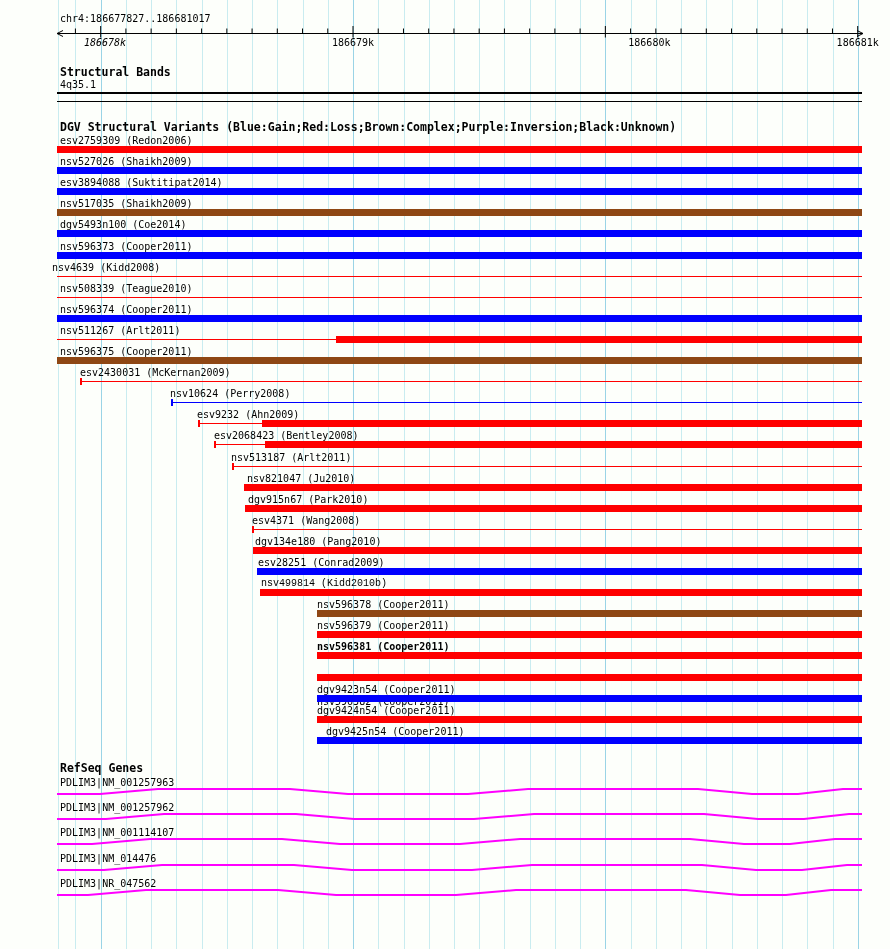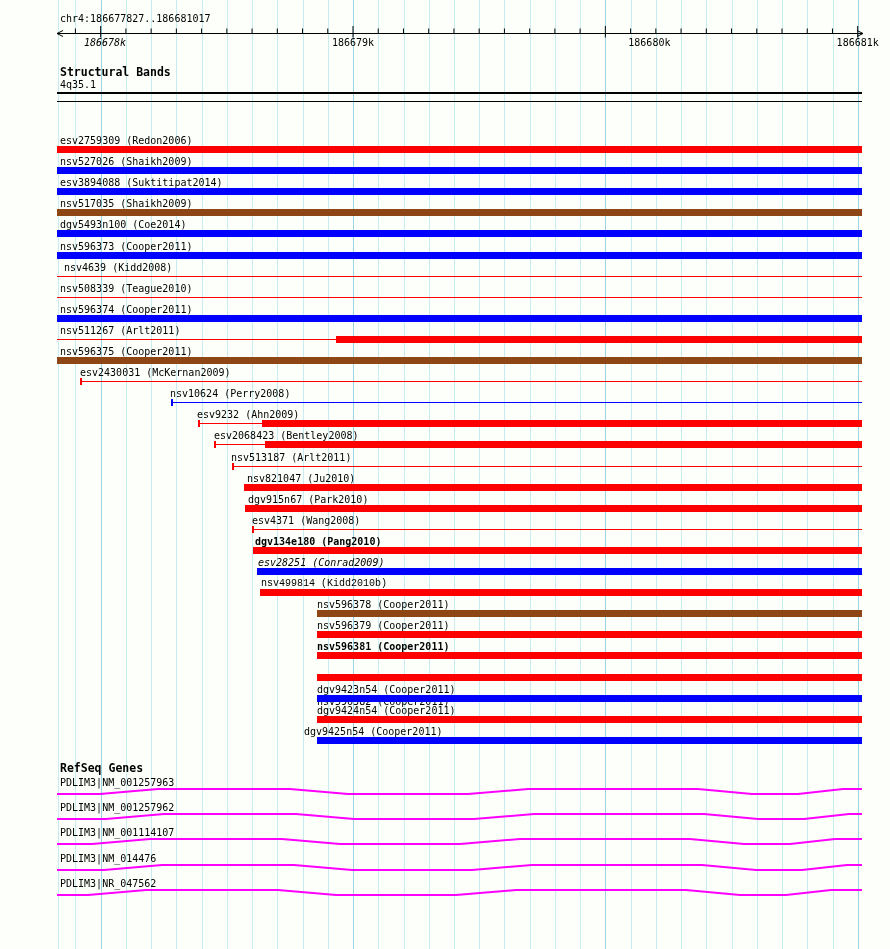--- a/index.html
+++ b/index.html
@@ -106,34 +106,35 @@
       <div class="tick-lbl" style="left: 353px; top: 37px;">186679k</div>
       <div class="tick-lbl" style="left: 605.4px; top: 37px; margin-left: 44px;">186680k</div>
       <div class="tick-lbl" style="left: 857.7px; top: 37px;">186681k</div>
     </div>
 
   <div class="hdr" style="left:60px;top:66px;">Structural Bands</div>
   <div class="lbl" style="left:60px;top:79px;">4q35.1</div>
   <div class="bandline" style="left:57px;top:92px;width:805px;height:2px;"></div>
   <div class="bandline" style="left:57px;top:101px;width:805px;height:1px;"></div>
 
+  <div class="hdr" style="left:60px;top:121px;">DGV Structural Variants (Blue:Gain;Red:Loss;Brown:Complex;Purple:Inversion;Black:Unknown)</div>
   <div id="variant-rows">
       <div class="lbl" style="left: 60px; top: 135px;">esv2759309 (Redon2006)</div>
       <div class="vbar" style="left: 57px; width: 805px; top: 146px; background: rgb(255, 0, 0);"></div>
       <div class="lbl" style="left: 60px; top: 156px;">nsv527026 (Shaikh2009)</div>
       <div class="vbar" style="left: 57px; width: 805px; top: 167px; background: rgb(0, 0, 255);"></div>
       <div class="lbl" style="left: 60px; top: 177px;">esv3894088 (Suktitipat2014)</div>
       <div class="vbar" style="left: 57px; width: 805px; top: 188px; background: rgb(0, 0, 255);"></div>
       <div class="lbl" style="left: 60px; top: 198px;">nsv517035 (Shaikh2009)</div>
       <div class="vbar" style="left: 57px; width: 805px; top: 209px; background: rgb(142, 71, 20);"></div>
       <div class="lbl" style="left: 60px; top: 219px;">dgv5493n100 (Coe2014)</div>
       <div class="vbar" style="left: 57px; width: 805px; top: 230px; background: rgb(0, 0, 255);"></div>
       <div class="lbl" style="left: 60px; top: 241px;">nsv596373 (Cooper2011)</div>
       <div class="vbar" style="left: 57px; width: 805px; top: 252px; background: rgb(0, 0, 255);"></div>
-      <div class="lbl" style="left: 64px; top: 262px;">nsv4639 (Kidd2008)</div>
+      <div class="lbl" style="left: 52px; top: 262px;">nsv4639 (Kidd2008)</div>
       <div class="vline" style="left: 57px; width: 805px; top: 276px; background: rgb(255, 0, 0);"></div>
       <div class="lbl" style="left: 60px; top: 283px;">nsv508339 (Teague2010)</div>
       <div class="vline" style="left: 57px; width: 805px; top: 297px; background: rgb(255, 0, 0);"></div>
       <div class="lbl" style="left: 60px; top: 304px;">nsv596374 (Cooper2011)</div>
       <div class="vbar" style="left: 57px; width: 805px; top: 315px; background: rgb(0, 0, 255);"></div>
       <div class="lbl" style="left: 60px; top: 325px;">nsv511267 (Arlt2011)</div>
       <div class="vline" style="left: 57px; width: 279px; top: 339px; background: rgb(255, 0, 0);"></div>
       <div class="vbar" style="left: 336px; width: 526px; top: 336px; background: rgb(255, 0, 0);"></div>
       <div class="lbl" style="left: 60px; top: 346px;">nsv596375 (Cooper2011)</div>
       <div class="vbar" style="left: 57px; width: 805px; top: 357px; background: rgb(142, 71, 20);"></div>
@@ -154,39 +155,39 @@
       <div class="lbl" style="left: 231px; top: 452px;">nsv513187 (Arlt2011)</div>
       <div class="vline" style="left: 232px; width: 630px; top: 466px; background: rgb(255, 0, 0);"></div>
       <div class="vtick" style="left: 232px; top: 463px; background: rgb(255, 0, 0);"></div>
       <div class="lbl" style="left: 247px; top: 473px;">nsv821047 (Ju2010)</div>
       <div class="vbar" style="left: 244px; width: 618px; top: 484px; background: rgb(255, 0, 0);"></div>
       <div class="lbl" style="left: 248px; top: 494px;">dgv915n67 (Park2010)</div>
       <div class="vbar" style="left: 245px; width: 617px; top: 505px; background: rgb(255, 0, 0);"></div>
       <div class="lbl" style="left: 252px; top: 515px;">esv4371 (Wang2008)</div>
       <div class="vline" style="left: 252px; width: 610px; top: 529px; background: rgb(255, 0, 0);"></div>
       <div class="vtick" style="left: 252px; top: 526px; background: rgb(255, 0, 0);"></div>
-      <div class="lbl" style="left: 255px; top: 536px; font-weight: bold;">dgv134e180 (Pang2010)</div>
+      <div class="lbl" style="left: 255px; top: 536px;">dgv134e180 (Pang2010)</div>
       <div class="vbar" style="left: 253px; width: 609px; top: 547px; background: rgb(255, 0, 0);"></div>
-      <div class="lbl" style="left: 258px; top: 557px; font-style: italic;">esv28251 (Conrad2009)</div>
+      <div class="lbl" style="left: 258px; top: 557px;">esv28251 (Conrad2009)</div>
       <div class="vbar" style="left: 257px; width: 605px; top: 568px; background: rgb(0, 0, 255);"></div>
       <div class="lbl" style="left: 261px; top: 578px; font-family: Liberation Mono, monospace;">nsv499814 (Kidd2010b)</div>
       <div class="vbar" style="left: 260px; width: 602px; top: 589px; background: rgb(255, 0, 0);"></div>
       <div class="lbl" style="left: 317px; top: 599px;">nsv596378 (Cooper2011)</div>
       <div class="vbar" style="left: 317px; width: 545px; top: 610px; background: rgb(142, 71, 20);"></div>
       <div class="lbl" style="left: 317px; top: 620px;">nsv596379 (Cooper2011)</div>
       <div class="vbar" style="left: 317px; width: 545px; top: 631px; background: rgb(255, 0, 0);"></div>
       <div class="lbl" style="left: 317px; top: 641px; font-weight: bold;">nsv596381 (Cooper2011)</div>
       <div class="vbar" style="left: 317px; width: 545px; top: 652px; background: rgb(255, 0, 0);"></div>
       <div class="lbl" style="left: 317px; top: 696px; text-align: right;">nsv596382 (Cooper2011)</div>
       <div class="vbar" style="left: 317px; width: 545px; top: 674px; background: rgb(255, 0, 0);"></div>
       <div class="lbl" style="left: 317px; top: 684px;">dgv9423n54 (Cooper2011)</div>
       <div class="vbar" style="left: 317px; width: 545px; top: 695px; background: rgb(0, 0, 255);"></div>
       <div class="lbl" style="left: 317px; top: 705px;">dgv9424n54 (Cooper2011)</div>
       <div class="vbar" style="left: 317px; width: 545px; top: 716px; background: rgb(255, 0, 0);"></div>
-      <div class="lbl" style="left: 304px; top: 726px;">dgv9425n54 (Cooper2011)</div>
+      <div class="lbl" style="left: 326px; top: 726px;">dgv9425n54 (Cooper2011)</div>
       <div class="vbar" style="left: 317px; width: 545px; top: 737px; background: rgb(0, 0, 255);"></div>
     </div>
 
   <div class="hdr" style="left:60px;top:762px;">RefSeq Genes</div>
   <svg id="genes-svg" width="890" height="949" style="pointer-events:none;">
       <polyline points="57,794 57,794 100,794 158,789 290,789 348,794 468,794 528,789 698,789 752,794 798,794 843,789 862,789 862,789" fill="none" stroke="#FF00FF" stroke-width="2" style="pointer-events:stroke;"></polyline>
       <polyline points="57,819 63,819 106,819 164,814 296,814 354,819 474,819 534,814 704,814 758,819 804,819 849,814 862,814 862,814" fill="none" stroke="#FF00FF" stroke-width="2" style="pointer-events:stroke;"></polyline>
       <polyline points="57,844 57,844 92,844 150,839 282,839 340,844 460,844 520,839 690,839 744,844 790,844 835,839 854,839 862,839" fill="none" stroke="#FF00FF" stroke-width="2" style="pointer-events:stroke;"></polyline>
       <polyline points="57,870 61,870 104,870 162,865 294,865 352,870 472,870 532,865 702,865 756,870 802,870 847,865 862,865 862,865" fill="none" stroke="#FF00FF" stroke-width="2" style="pointer-events:stroke;"></polyline>
       <polyline points="57,895 57,895 88,895 146,890 278,890 336,895 456,895 516,890 686,890 740,895 786,895 831,890 850,890 862,890" fill="none" stroke="#FF00FF" stroke-width="2" style="pointer-events:stroke;"></polyline>

